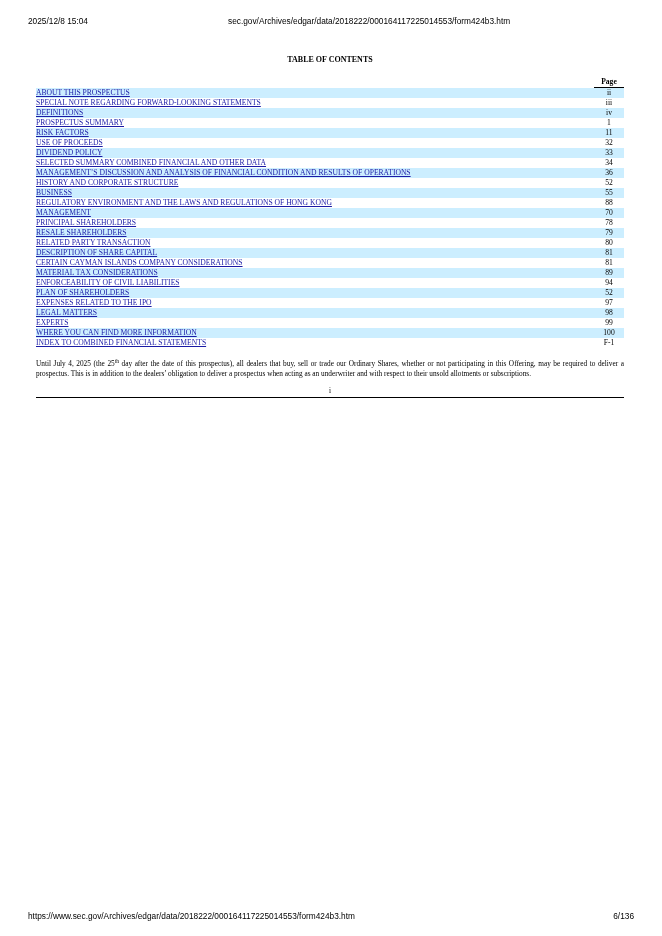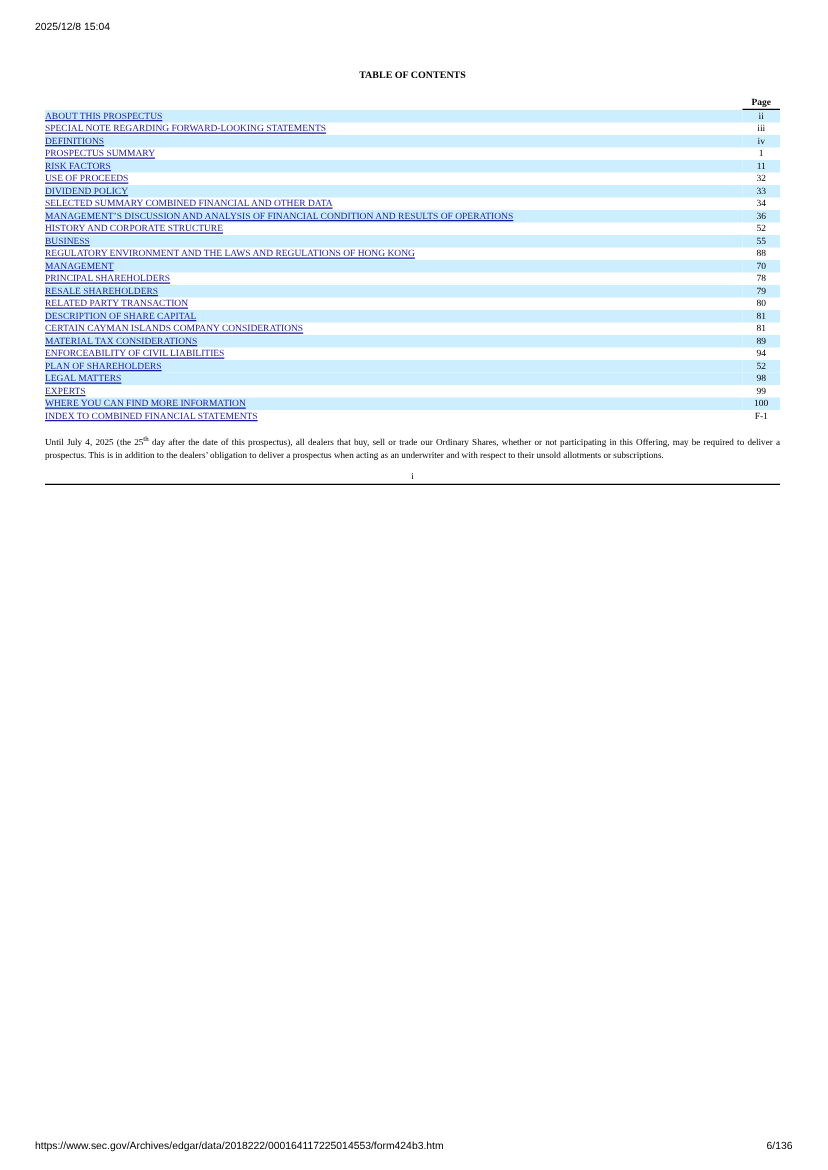--- a/index.html
+++ b/index.html
@@ -28,20 +28,21 @@
     .note { margin-top: 11px; font-size: 7.3px; line-height: 10px; text-align: justify; }
     .note sup { font-size: 5.5px; line-height: 0; vertical-align: super; }
     .page-num { text-align: center; font-size: 7.3px; margin-top: 7px; line-height: 9px; }
     .rule { border-top: 1.3px solid #000; margin-top: 2px; width: 588px; }
   </style>
 </head>
 <body>
 
 <div class="print-header">
   <span class="ph-left">2025/12/8 15:04</span>
+  <span class="ph-center">sec.gov/Archives/edgar/data/2018222/000164117225014553/form424b3.htm</span>
 </div>
 
 <div class="doc">
   <div class="toc-title">TABLE OF CONTENTS</div>
   <table class="toc-table">
     <tbody id="toc-body">
       <tr class="hdr">
         <td></td>
         <td class="pg">Page</td>
       </tr>
@@ -122,20 +123,24 @@
           <td class="pg">89</td>
         </tr>
         <tr>
           <td><a class="toc-link">ENFORCEABILITY OF CIVIL LIABILITIES</a></td>
           <td class="pg">94</td>
         </tr>
         <tr class="shade">
           <td><a class="toc-link">PLAN OF SHAREHOLDERS</a></td>
           <td class="pg">52</td>
         </tr>
+        <tr>
+          <td><a class="toc-link">EXPENSES RELATED TO THE IPO</a></td>
+          <td class="pg">97</td>
+        </tr>
         <tr class="shade">
           <td><a class="toc-link">LEGAL MATTERS</a></td>
           <td class="pg">98</td>
         </tr>
         <tr>
           <td><a class="toc-link">EXPERTS</a></td>
           <td class="pg">99</td>
         </tr>
         <tr class="shade">
           <td><a class="toc-link">WHERE YOU CAN FIND MORE INFORMATION</a></td>

